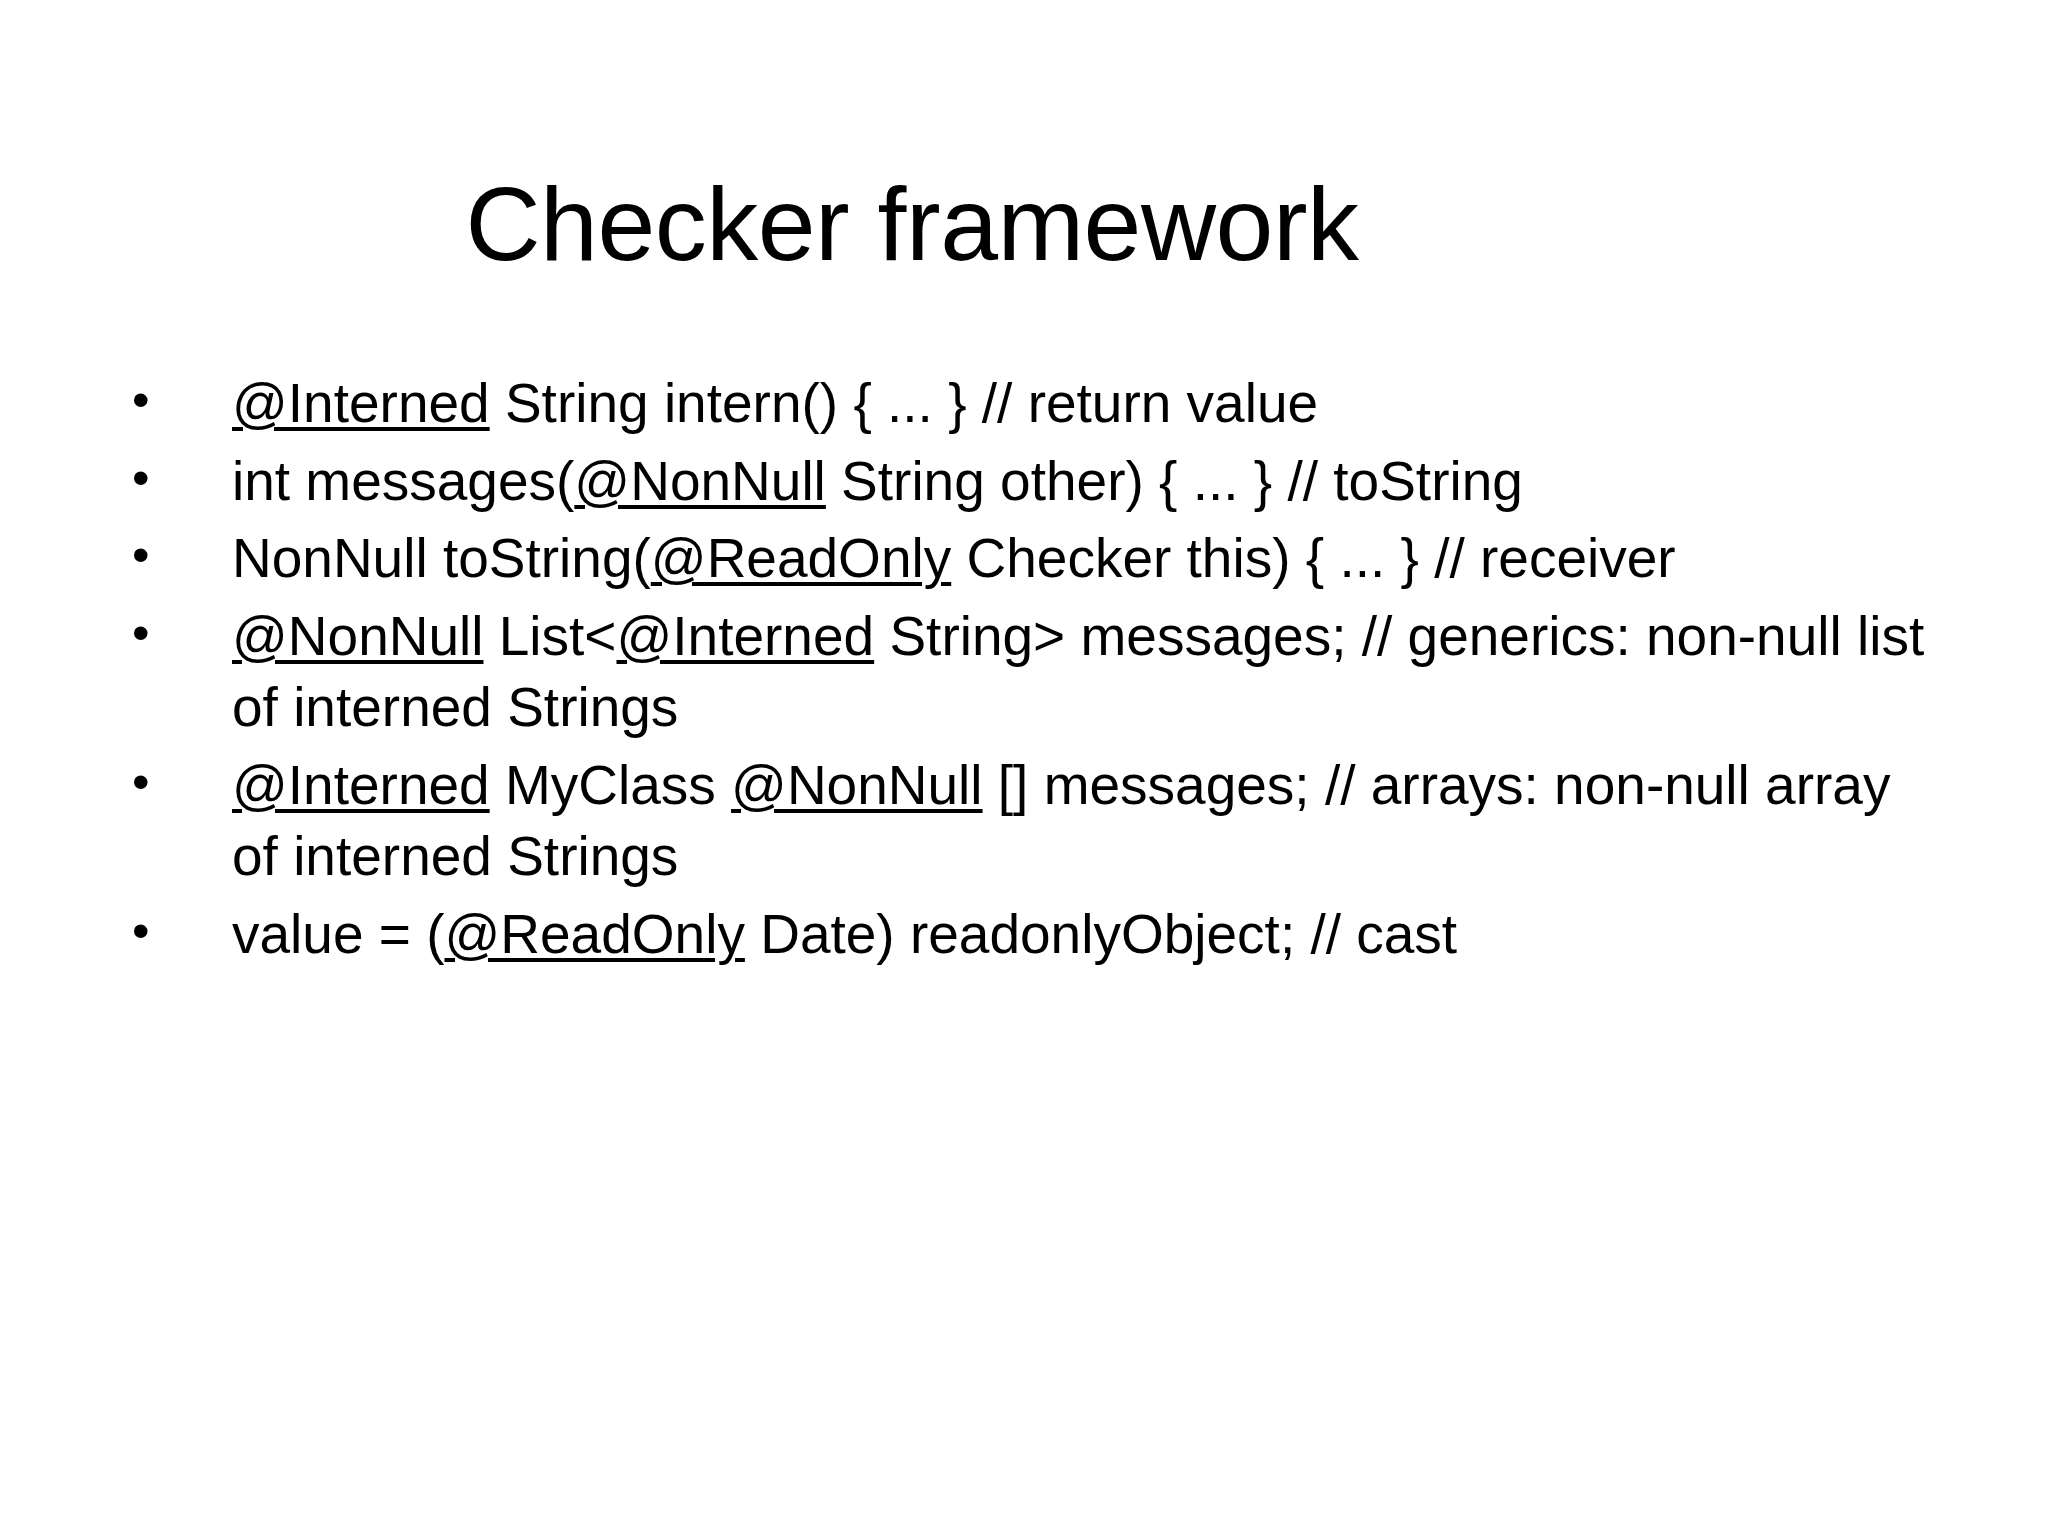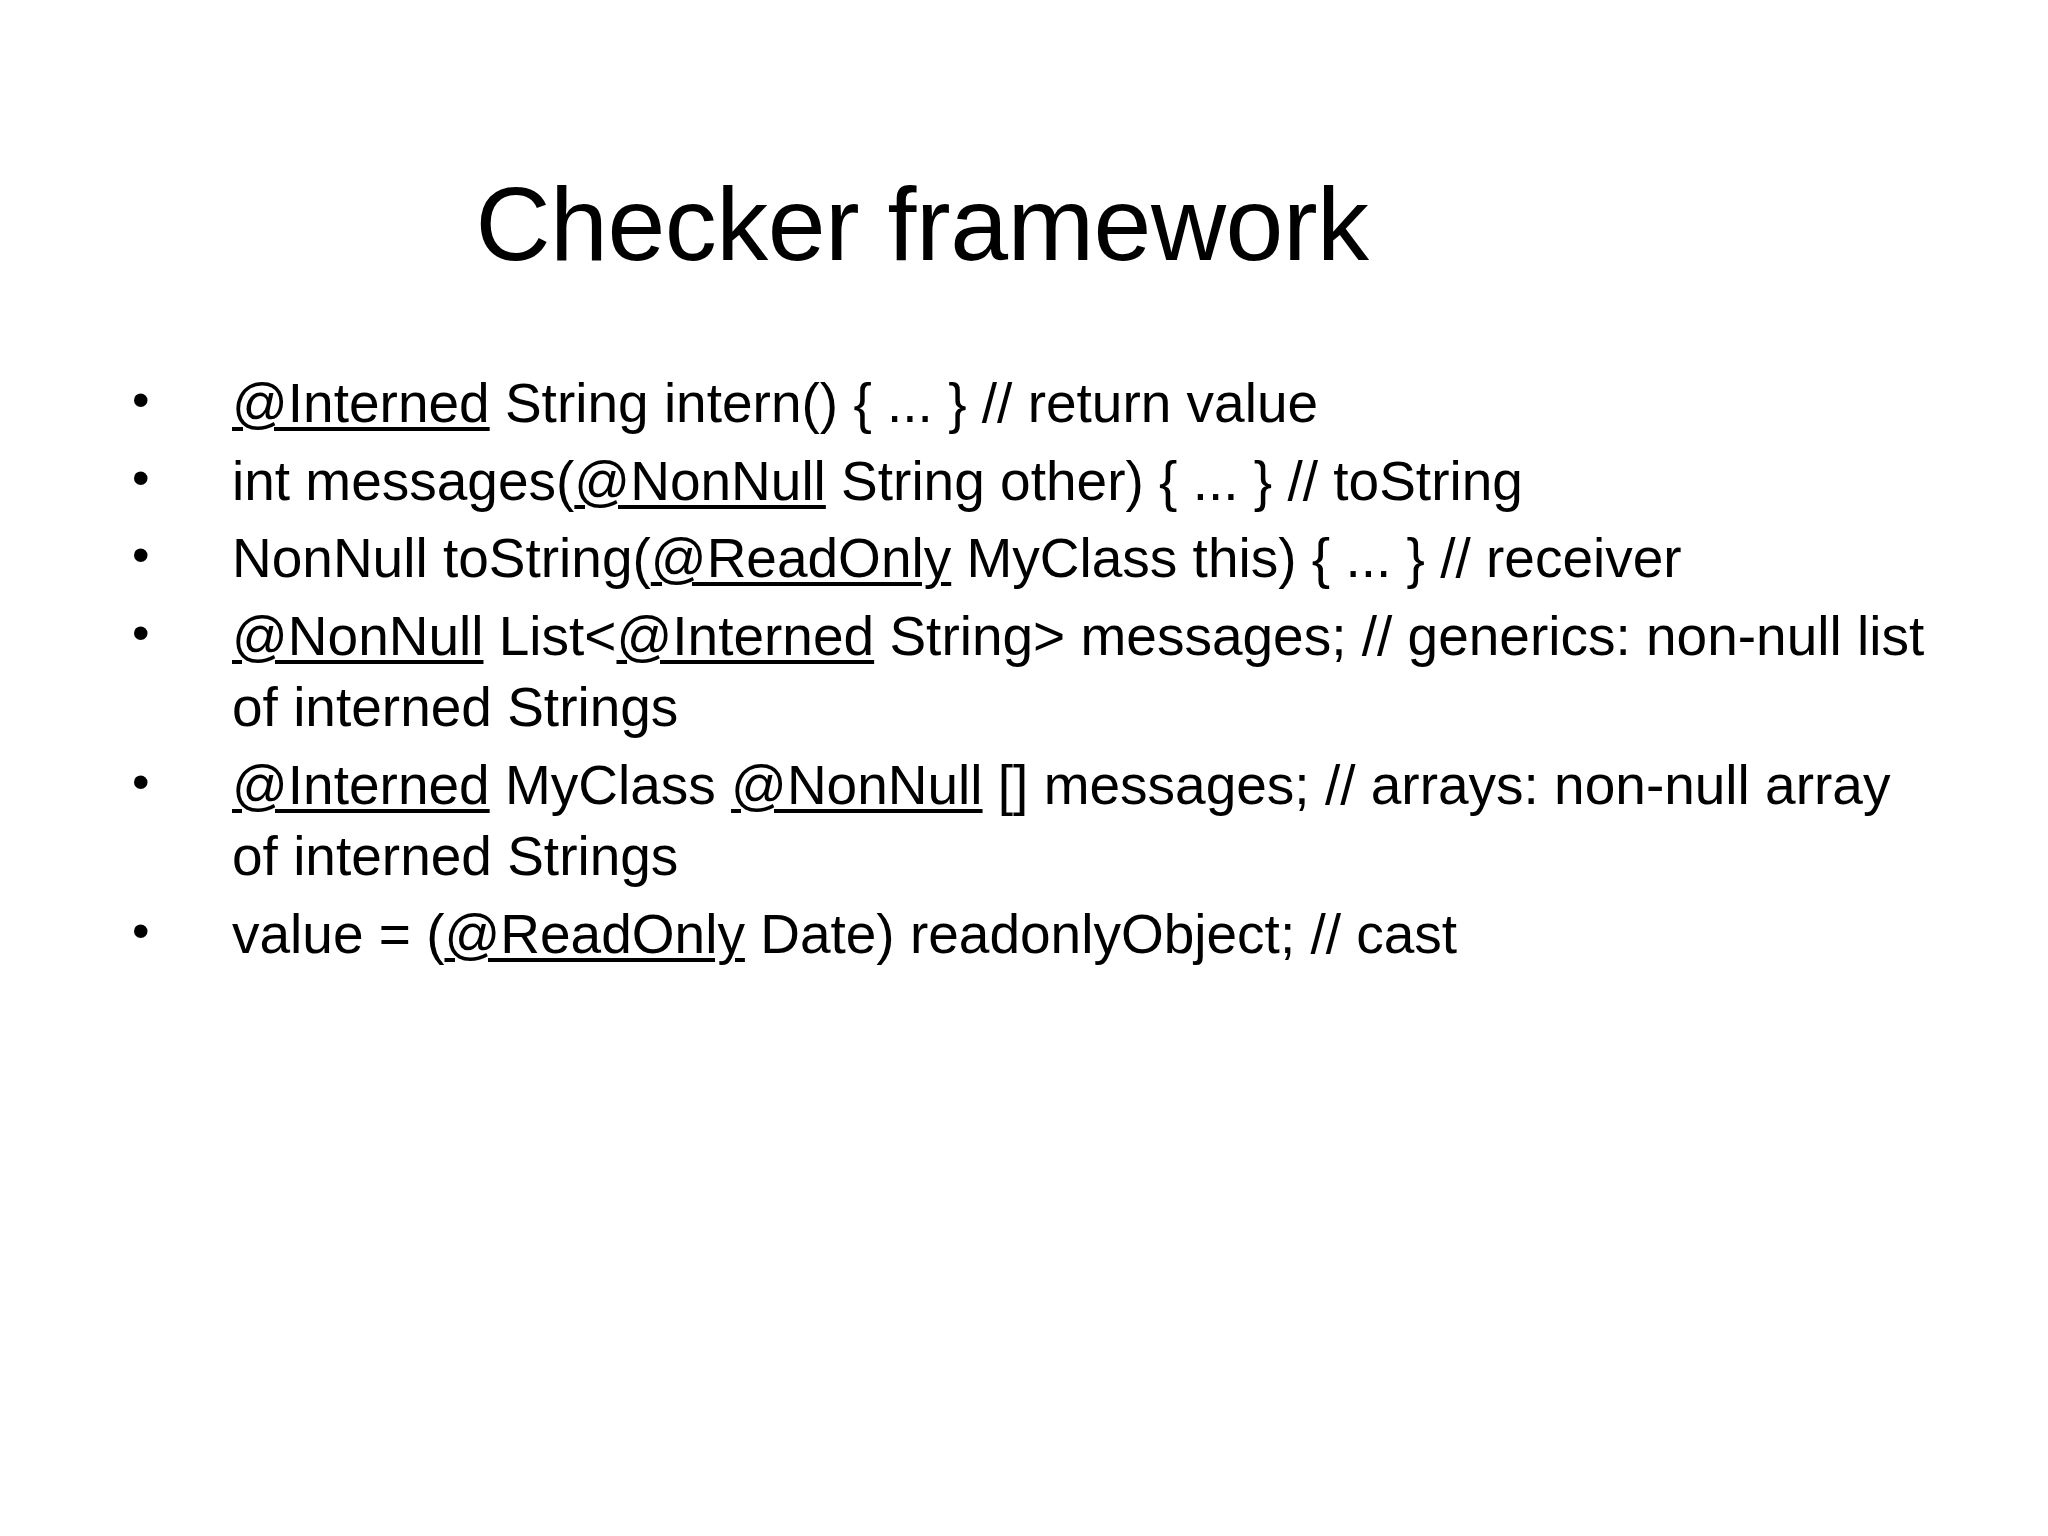--- a/index.html
+++ b/index.html
@@ -14,21 +14,21 @@
   .slide {
     position: relative;
     width: 2048px;
     height: 1536px;
     background: #ffffff;
     overflow: hidden;
     box-sizing: border-box;
   }
   .slide-title {
     position: absolute;
-    left: 18px;
+    left: 8px;
     top: 96px;
     width: 1808px;
     text-align: center;
     font-family: "Liberation Sans", sans-serif;
     font-size: 104px;
     line-height: 1.12;
     font-weight: 400;
     color: #000000;
     letter-spacing: -0.5px;
     white-space: nowrap;
@@ -88,21 +88,21 @@
         <li class="bullet-item">
           <span class="bullet-marker">•</span>
           <span class="bullet-text"><span class="ann">@Interned</span><span class=""> String intern() { ... } // return value</span></span>
         </li>
         <li class="bullet-item">
           <span class="bullet-marker">•</span>
           <span class="bullet-text"><span class="">int messages(</span><span class="ann">@NonNull</span><span class=""> String other) { ... } // toString</span></span>
         </li>
         <li class="bullet-item">
           <span class="bullet-marker">•</span>
-          <span class="bullet-text"><span class="">NonNull toString(</span><span class="ann">@ReadOnly</span><span class=""> MyClass this) { ... } // receiver</span></span>
+          <span class="bullet-text"><span class="">NonNull toString(</span><span class="ann">@ReadOnly</span><span class=""> Checker this) { ... } // receiver</span></span>
         </li>
         <li class="bullet-item">
           <span class="bullet-marker">•</span>
           <span class="bullet-text"><span class="ann">@NonNull</span><span class=""> List&lt;</span><span class="ann">@Interned</span><span class=""> String&gt; messages; // generics: non-null list of interned Strings</span></span>
         </li>
         <li class="bullet-item">
           <span class="bullet-marker">•</span>
           <span class="bullet-text"><span class="ann">@Interned</span><span class=""> MyClass </span><span class="ann">@NonNull</span><span class=""> [] messages; // arrays: non-null array of interned Strings</span></span>
         </li>
         <li class="bullet-item">

